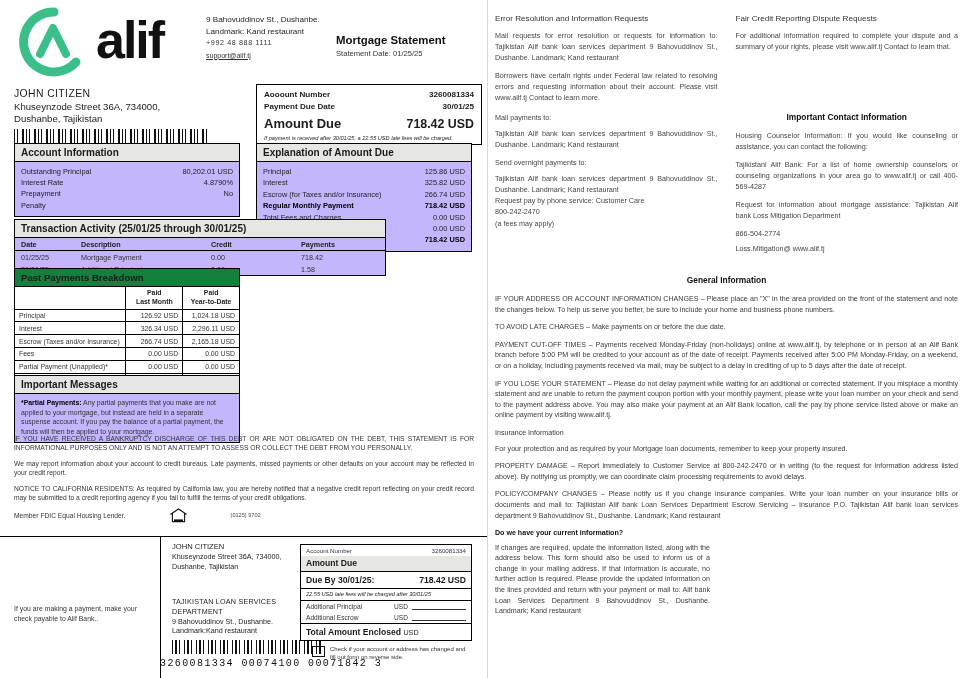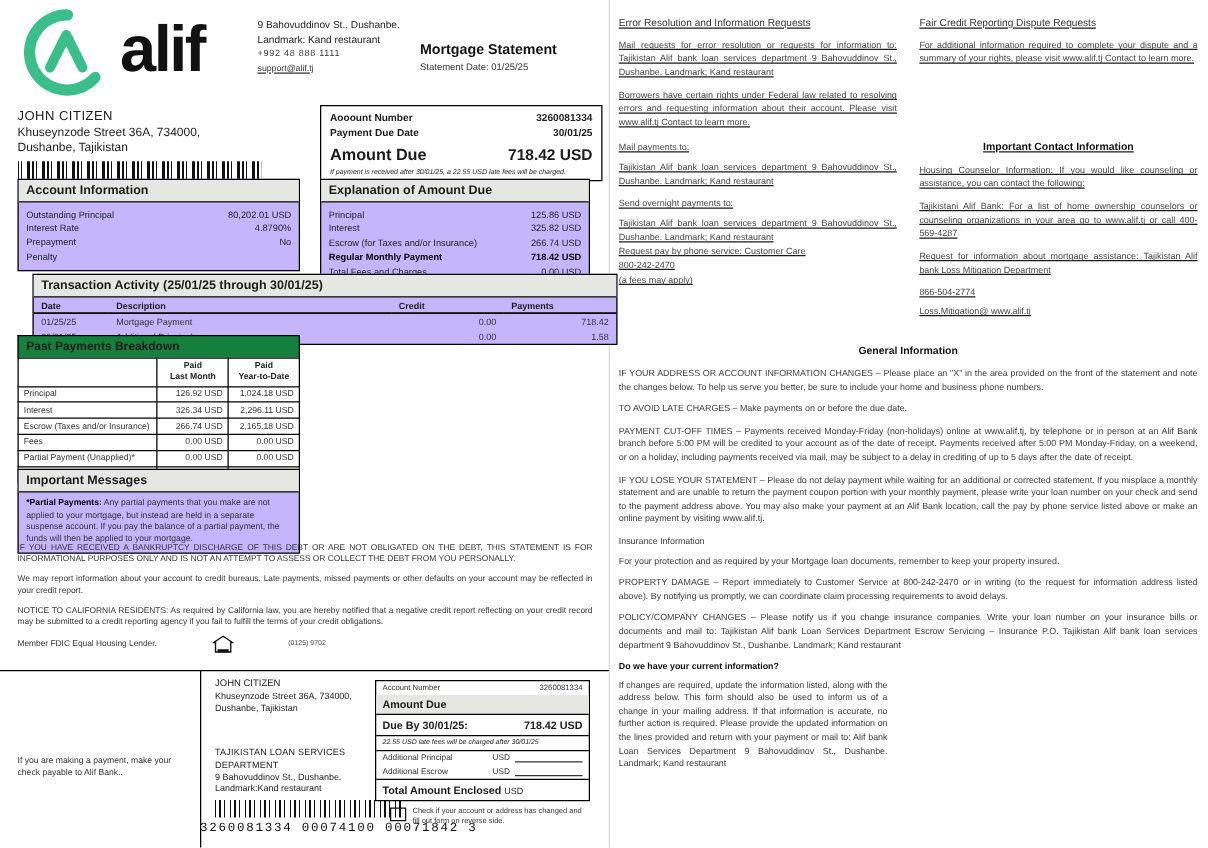--- a/index.html
+++ b/index.html
@@ -48,25 +48,25 @@
   .panel-hd { background:#e6e6e2; border-bottom:1.4px solid #000; padding:3px 6px; font-size:10px; font-weight:bold; }
   .panel-bd { padding:4px 6px 5px 6px; }
   .kv { display:flex; justify-content:space-between; font-size:7.4px; line-height:11.2px; color:#222; }
 
   .acct-box { position:absolute; left:14px; top:143px; width:226px; }
   .expl-box { position:absolute; left:256px; top:143px; width:216px; }
   .expl .kv { font-size:7.4px; line-height:11.4px; }
   .expl .kv.bold { font-weight:bold; color:#000; }
 
   
-  .txn-box { position:absolute; left:14px; top:219px; width:468px;margin-left:12px; }
+  .txn-box { position:absolute; left:14px; top:219px; width:372px; }
   table.tbl { width:100%; border-collapse:collapse; font-size:7.2px; }
   table.tbl th { font-weight:bold; text-align:left; padding:1.5px 6px; border-bottom:1px solid #000; }
   table.tbl td { padding:1.5px 6px; color:#333; }
-  .ta-r { text-align:right; }
+  .ta-r { }
 
   
   .pp-box { position:absolute; left:14px; top:268px; width:226px; }
   table.pp { width:100%; border-collapse:collapse; font-size:6.9px; }
   table.pp th, table.pp td { border:1px solid #000; padding:2.4px 4px; color:#333; }
   table.pp th { font-weight:bold; text-align:center; background:#fff; color:#222; line-height:8.4px; }
   table.pp td.lbl { text-align:left; }
   table.pp td.num { text-align:right; }
   table.pp tr.tot td { font-weight:bold; color:#000; }
   .pp-hd { background:#15803d; border:1.4px solid #000; border-bottom:none; padding:3px 6px; font-size:9.6px; font-weight:bold; }
@@ -106,21 +106,21 @@
   .cp-line .blank { width:54px; border-bottom:1px solid #333; height:8px; }
   .cp-tot { border-top:1.2px solid #000; padding:3px 5px; font-size:8.6px; font-weight:bold; }
   .cp-tot .usd { font-size:7.2px; font-weight:normal; }
   .cp-chk { display:flex; gap:5px; padding:5px 5px 4px 6px; }
   .chkbox { width:13px; height:11px; border:1.2px solid #111; flex:none; margin-top:1px; }
   .cp-chk .tx { font-size:6px; line-height:8.4px; color:#333; }
 
   
   .r-h { font-size:8.1px; color:#333; margin:0 0 7px 0; }
   .r-p { font-size:7.2px; line-height:11px; color:#444; margin:0 0 7px 0; text-align:justify; }
-  .two { display:flex; gap:18px;text-decoration:underline; }
+  .two { display:flex; gap:18px; }
   .two > div { flex:1; }
   .ctr-hd { text-align:center; font-size:8.4px; font-weight:bold; color:#111; margin:6px 0 8px 0; }
   .gi { font-size:7.1px; line-height:10.6px; color:#3a3a3a; text-align:justify; margin:0 0 7px 0; }
   .gi-hd { text-align:center; font-size:8.4px; font-weight:bold; color:#111; margin:14px 0 9px 0; }
 </style>
 </head>
 <body>
 
 <div class="page">
 
@@ -386,21 +386,21 @@
   <div class="col-right">
 
     <div class="two">
       <div>
         <div class="r-h">Error Resolution and Information Requests</div>
         <p class="r-p">Mail requests for error resolution or requests for information to: Tajikistan Alif bank loan services department 9 Bahovuddinov St., Dushanbe. Landmark; Kand restaurant</p>
         <p class="r-p">Borrowers have certain rights under Federal law related to resolving errors and requesting information about their account. Please visit www.alif.tj  Contact to learn more.</p>
       </div>
       <div>
         <div class="r-h">Fair Credit Reporting Dispute Requests</div>
-        <p class="r-p">For additional information required to complete your dispute and a summary of your rights, please visit www.alif.tj  Contact to learn more.</p>
+        <p class="r-p">For additional information required to complete your dispute and a summary of your rights, please visit www.alif.tj  Contact to learn that.</p>
       </div>
     </div>
 
     <div class="two" style="margin-top:2px;">
       <div>
         <p class="r-p" style="margin-bottom:5px;">Mail payments to:</p>
         <p class="r-p">Tajikistan Alif bank loan services department 9 Bahovuddinov St., Dushanbe. Landmark; Kand restaurant</p>
         <p class="r-p" style="margin-bottom:5px;">Send overnight payments to:</p>
         <p class="r-p" style="margin-bottom:0;">Tajikistan Alif bank loan services department 9 Bahovuddinov St., Dushanbe. Landmark; Kand restaurant</p>
         <p class="r-p" style="margin:0;">Request pay by phone service: Customer Care</p>

